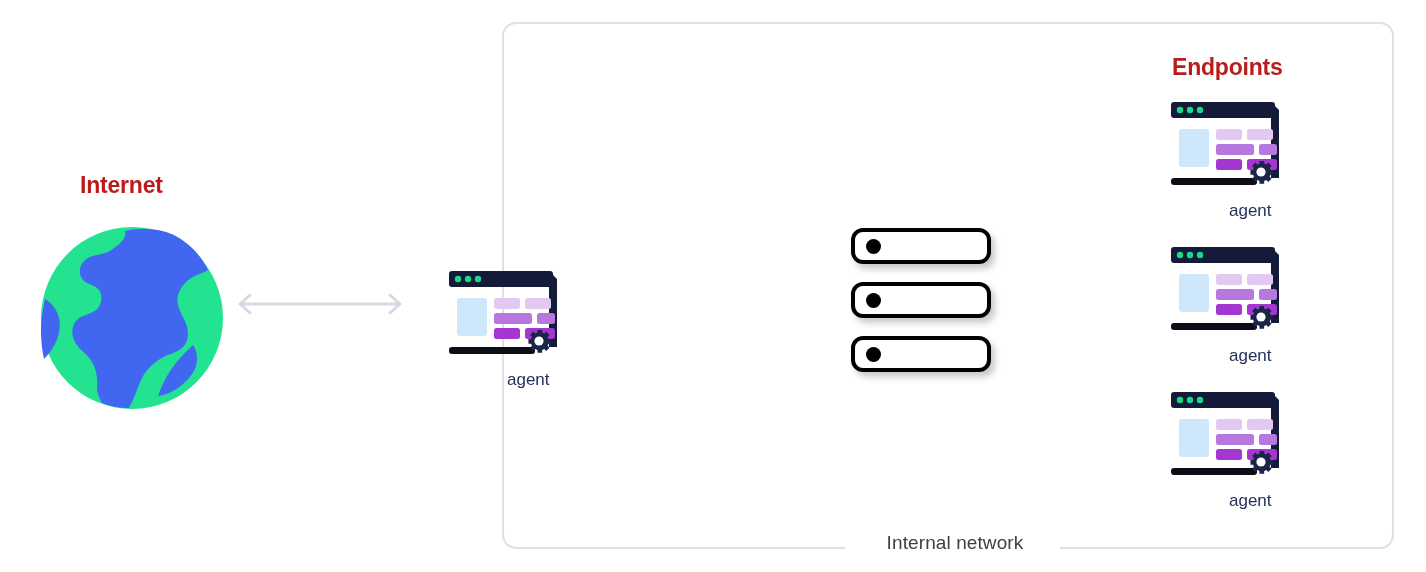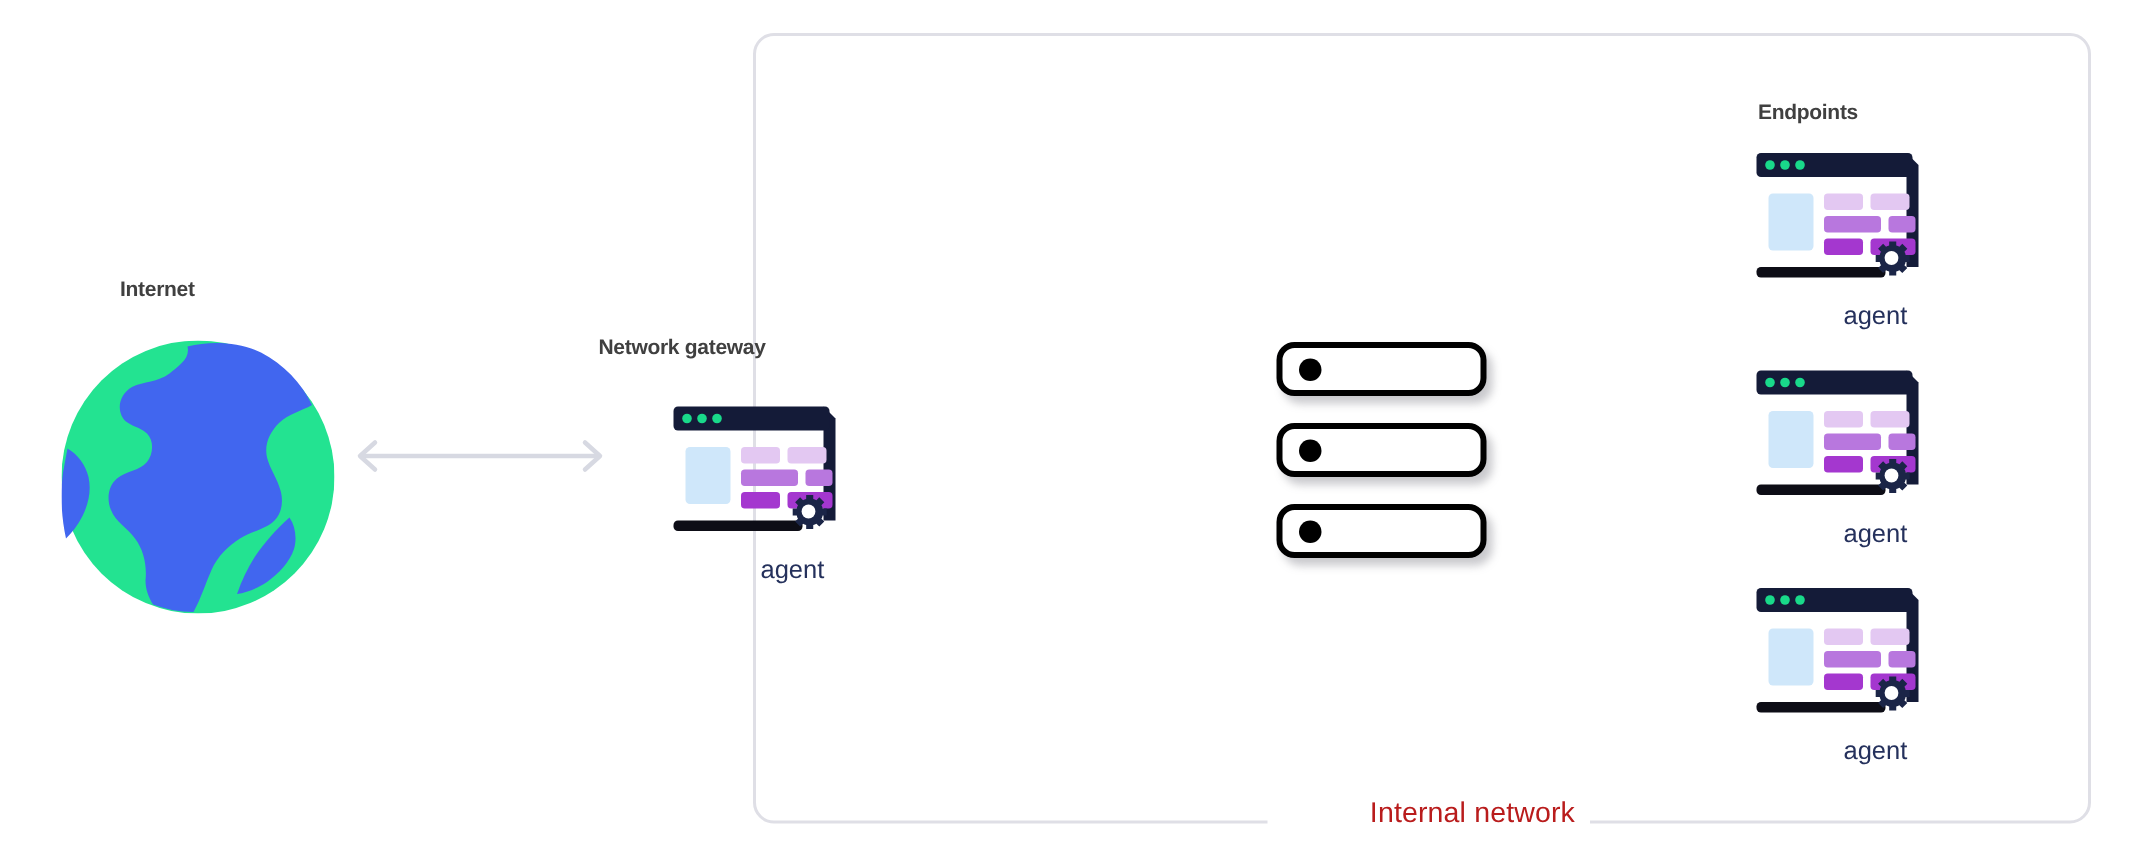--- a/index.html
+++ b/index.html
@@ -35,37 +35,36 @@
     top: 534px;
     width: 215px;
     height: 16px;
     background: #ffffff;
   }
   .internal-label {
     position: absolute;
     left: 860px;
     top: 532px;
     width: 190px;
-    text-align: right;
+    text-align: center;
     font-size: 19px;
     font-weight: 400;
-    color: #b91c1c;
+    color: #404040;
     letter-spacing: 0.1px;
     white-space: nowrap;
   }
 
   
   .heading {
     position: absolute;
-    font-size: 14px;
+    font-size: 23px;
     font-weight: 700;
-    color: #404040;
+    color: #b91c1c;
     letter-spacing: -0.2px;
     white-space: nowrap;
-    margin-top: 12px;
   }
   .heading.internet   { left: 80px;  top: 172px; }
   .heading.gateway    { left: 399px; top: 211px; }
   .heading.databases  { left: 819px; top: 185px; }
   .heading.endpoints  { left: 1172px; top: 54px;  }
 
   
   .globe {
     position: absolute;
     left: 41px;
@@ -176,21 +175,20 @@
   <div class="arrow-link">
     <svg viewBox="0 0 172 32" width="172" height="32" xmlns="http://www.w3.org/2000/svg">
       <g stroke="#d7d9e2" stroke-width="3" fill="none" stroke-linecap="round" stroke-linejoin="round">
         <line x1="7" y1="16" x2="165" y2="16"></line>
         <polyline points="16,7 6,16 16,25"></polyline>
         <polyline points="156,7 166,16 156,25"></polyline>
       </g>
     </svg>
   </div>
 
-  <div class="heading gateway">Network gateway</div>
 
   <div class="agent-node gateway">
     <div class="agent-svg">
       <svg viewBox="0 0 132 105" width="132" height="105" xmlns="http://www.w3.org/2000/svg">
 
         <path d="M108 8 L116 16 L116 84 L108 84 Z" fill="#141b38"></path>
 
         <rect x="8" y="8" width="104" height="16" rx="3" fill="#141b38"></rect>
         <circle cx="17" cy="16" r="3.2" fill="#19d98a"></circle>
         <circle cx="27" cy="16" r="3.2" fill="#19d98a"></circle>

